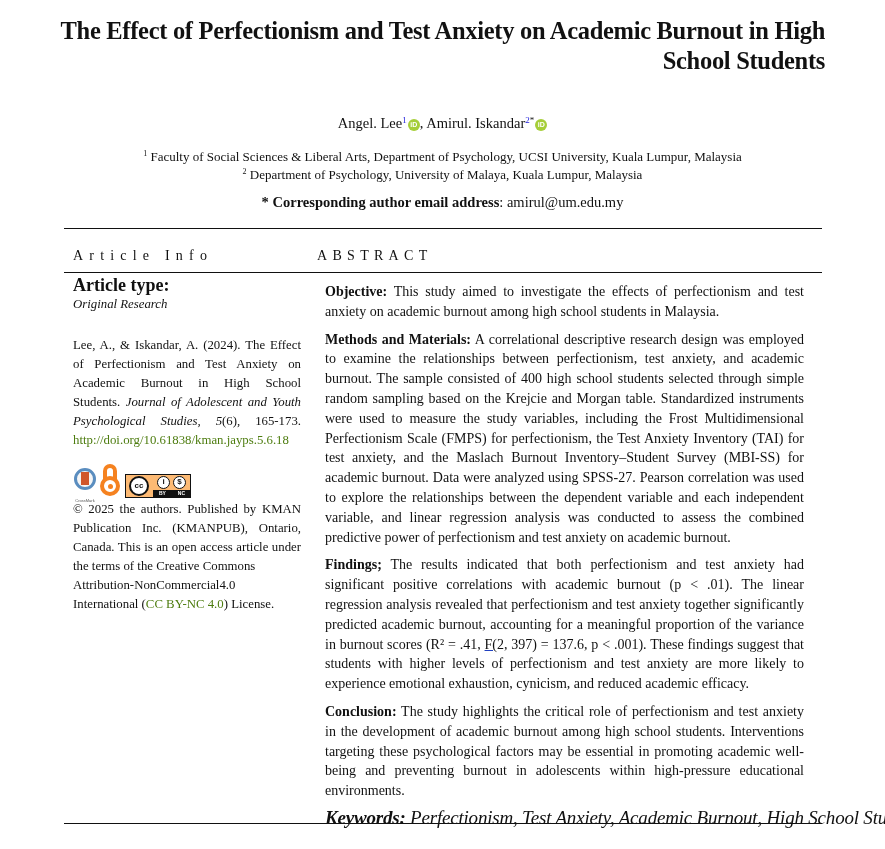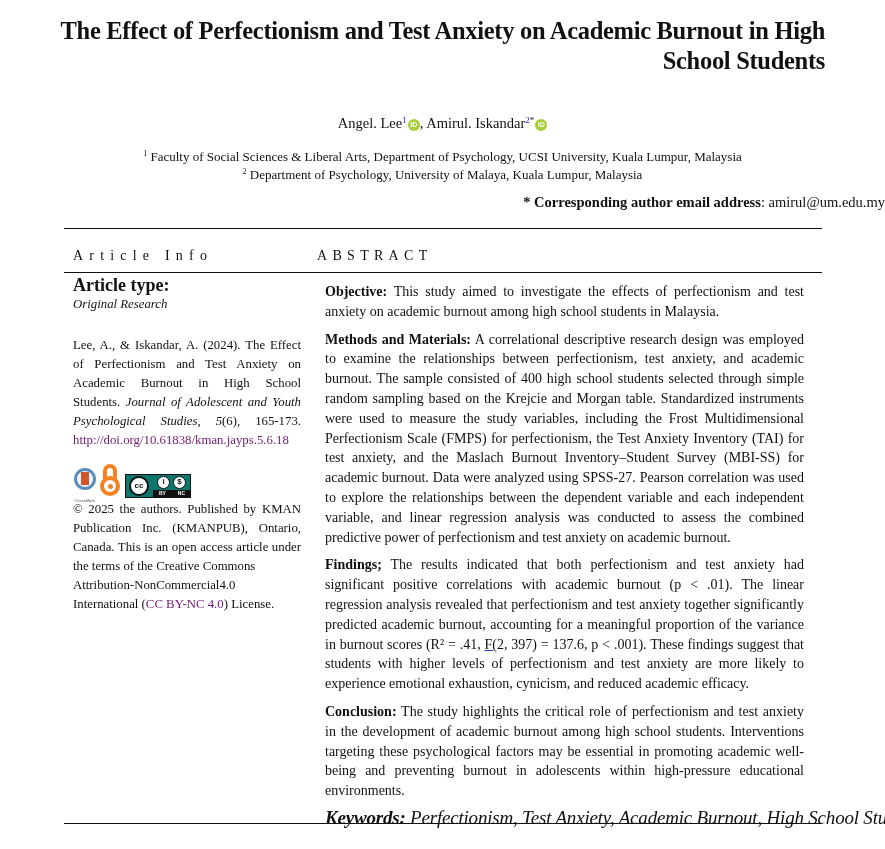--- a/index.html
+++ b/index.html
@@ -22,21 +22,21 @@
       background: #a6ce39; color: #fff; font-family: "Liberation Sans", sans-serif;
       font-size: 7px; font-weight: bold; line-height: 12px; text-align: center;
       vertical-align: 1px; margin-left: 1px;
     }
     .affils {
       position: absolute; left: 0; top: 146px; width: 885px; text-align: center;
       font-size: 13px; line-height: 15px;
     }
     .affils sup { font-size: 8px; vertical-align: 5px; }
     .corresp {
-      position: absolute; left: 0; top: 193px; width: 885px; text-align: right;
+      position: absolute; left: 0; top: 193px; width: 885px; text-align: center;
       font-size: 14.5px; line-height: 18px;
     }
     .corresp b { font-weight: bold; }
 
     .hr { position: absolute; height: 1px; background: #111; }
     .hr-top { left: 64px; top: 228px; width: 758px; }
     .hr-mid { left: 64px; top: 272px; width: 758px; }
     .hr-bot { left: 64px; top: 823px; width: 758px; }
 
     .sec-head {
@@ -46,21 +46,21 @@
     .sec-info { left: 73px; }
     .sec-abstract { left: 317px; letter-spacing: 5.3px; }
 
     .left-col {
       position: absolute; left: 73px; top: 276px; width: 228px;
       font-size: 12.8px; line-height: 19px;
     }
     .left-col .label { font-weight: bold; font-size: 18px; }
     .left-col .ital { font-style: italic; }
     .left-col .cite { text-align: justify; text-align-last: left; }
-    .left-col a, .link { color: #701a75; text-decoration: none; margin-top: 24px; }
+    .left-col a, .link { color: #4d7c0f; text-decoration: none; margin-top: 24px; }
     .gap { height: 22px; }
 
     .badges { display: flex; align-items: flex-end; height: 36px; margin-top: 12px; gap: 2px; }
     .crossmark {
       width: 24px; height: 32px; position: relative;
     }
     .crossmark .ring {
       position: absolute; left: 1px; top: 2px; width: 22px; height: 22px; border-radius: 50%;
       border: 3px solid #5a8dbf; background: #f5f5f5;
     }
@@ -78,21 +78,21 @@
     }
     .oa .body {
       position: absolute; left: 1px; top: 12px; width: 20px; height: 20px; border-radius: 50%;
       border: 4px solid #f58220; background: #fff;
     }
     .oa .body::after {
       content: ""; position: absolute; left: 4px; top: 4px; width: 5px; height: 5px;
       border-radius: 50%; background: #f58220;
     }
     .ccbadge {
-      width: 66px; height: 24px; background: #0f766e; border: 1px solid #111;
+      width: 66px; height: 24px; background: #fdba74; border: 1px solid #111;
       display: flex; align-items: center; position: relative; margin-left: 2px;
     }
     .ccbadge .cc {
       width: 20px; height: 20px; border-radius: 50%; border: 2px solid #111; background: #fff;
       font-family: "Liberation Sans", sans-serif; font-size: 8px; font-weight: bold;
       line-height: 16px; text-align: center; margin-left: 3px;
     }
     .ccbadge .right { position: absolute; left: 27px; top: 0; width: 38px; height: 23px; }
     .ccbadge .right .icons { display: flex; gap: 3px; margin-left: 4px; margin-top: 1px; }
     .ccbadge .right .ic {

